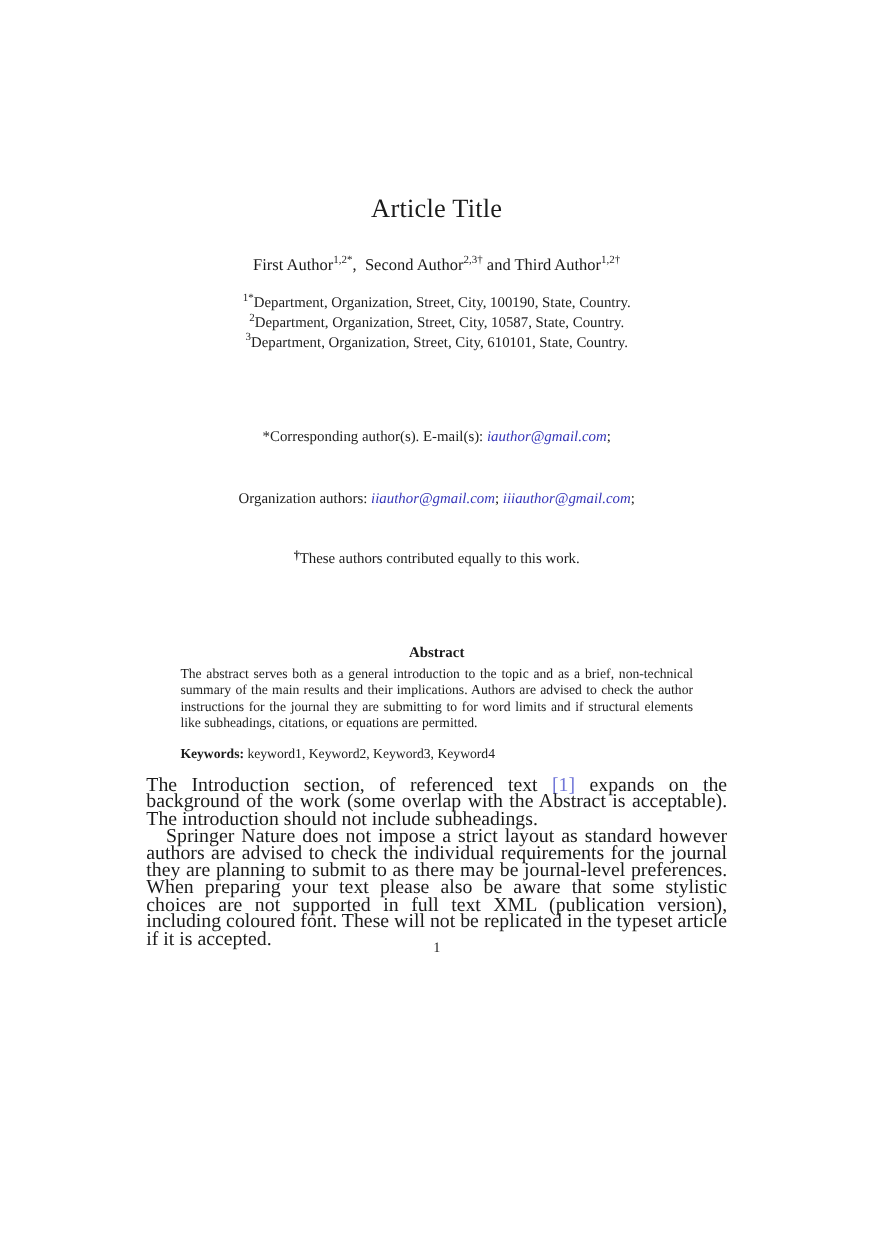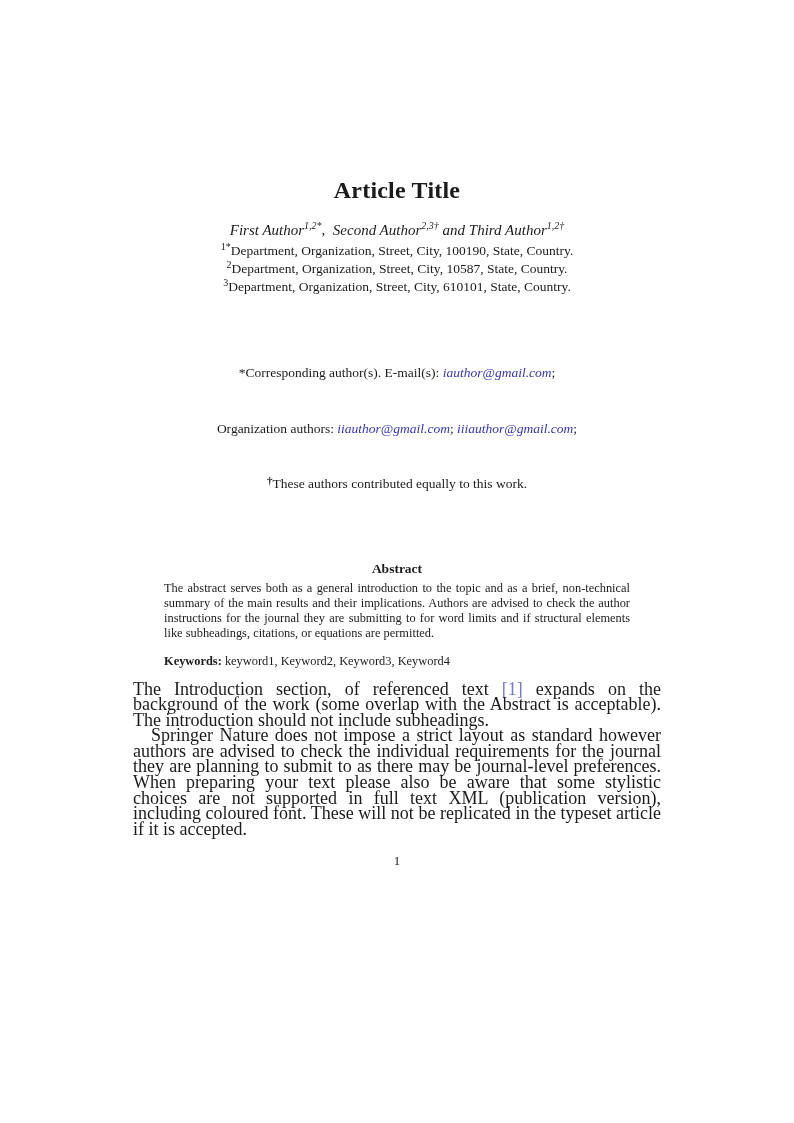--- a/index.html
+++ b/index.html
@@ -16,37 +16,36 @@
     color: var(--color-text, #1b1b1b);
     font-family: "Liberation Serif", "DejaVu Serif", serif;
     padding: 176px 133px 0 133px;
     overflow: hidden;
   }
   
   .front-matter { text-align: center; }
   .article-title {
     font-size: 24px;
     line-height: 28px;
-    font-weight: bold;
+    font-weight: normal;
     margin: 0;
     letter-spacing: 0.2px;
   }
   .authors-line {
-    margin-top: 16px;
+    margin-top: 27px;
     font-size: 15px;
     line-height: 20px;
     white-space: pre-wrap;
-    font-style: italic;
   }
   .authors-line sup, .affiliations sup {
     font-size: 10px;
     line-height: 0;
   }
   .affiliations {
-    margin-top: 2px;
+    margin-top: 15px;
     font-size: 13.5px;
     line-height: 18px;
   }
   .notes {
     margin-top: 31px;
     font-size: 13.5px;
     line-height: 18.5px;
     white-space: pre-wrap;
   }
   .notes a, .paragraph a {

